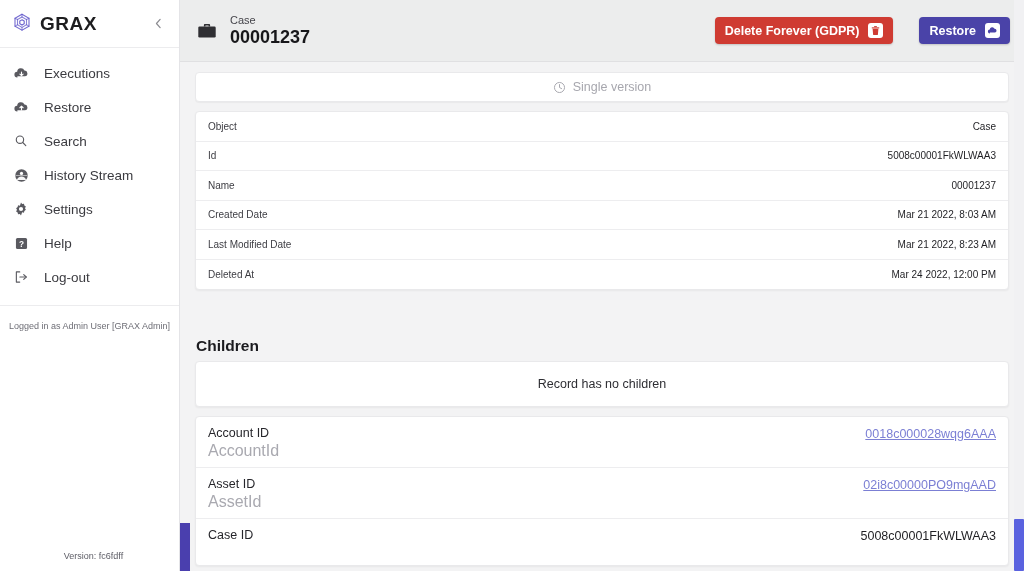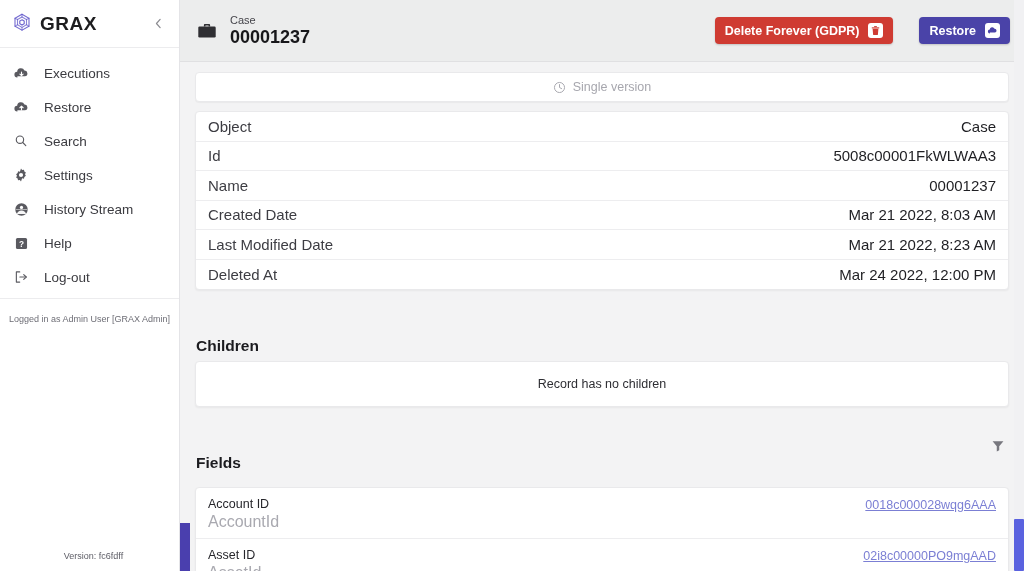--- a/index.html
+++ b/index.html
@@ -42,21 +42,21 @@
     height: 34px; padding-left: 10px;
     cursor: pointer;
   }
   .nav-ico {
     width: 22px; height: 22px; flex: 0 0 22px;
     display: flex; align-items: center; justify-content: center;
     color: #5a5a60; margin-right: 12px;
   }
   .nav-label { font-size: 13.5px; color: #3b3b40; }
   .sb-footer {
-    margin-top: 4px;
+    margin-top: 11px;
     border-top: 1px solid #ececee;
     padding: 9px 8px;
     text-align: center;
   }
   .sb-footer-text { font-size: 9px; color: #6e6e76; }
   .sb-version {
     position: absolute; left: 8px; right: 0; bottom: 10px;
     text-align: center; font-size: 9px; color: #5d5d66;
   }
 
@@ -118,21 +118,21 @@
   .card {
     margin-top: 9px; background: #fff;
     border: 1px solid #e9e9eb; border-radius: 4px;
     box-shadow: 0 1px 2px rgba(0,0,0,.05);
     overflow: hidden;
   }
   .drow {
     display: flex; align-items: center; justify-content: space-between;
     height: 29.5px; padding: 0 12px;
     border-bottom: 1px solid #ededef;
-    font-size: 15px;
+    font-size: 10px;
   }
   .drow:last-child { border-bottom: none; }
   .dkey { color: #3d3d43; }
   .dval { color: #1f1f23; text-align: right; }
 
   .section-head {
     display: flex; align-items: center; justify-content: space-between;
     padding: 13px 1px 6px 1px;
   }
   .section-title { font-size: 15.5px; font-weight: 700; color: #1b1b1f; margin-top: 34px; }
@@ -229,38 +229,38 @@
           <svg viewBox="0 0 20 20" width="16" height="16" fill="none" stroke="currentColor" stroke-width="1.4" stroke-linecap="round">
             <circle cx="8.7" cy="8.3" r="4.6"></circle>
             <line x1="12.2" y1="11.9" x2="16" y2="15.7"></line>
           </svg>
         </span>
         <span class="nav-label">Search</span>
       </div>
 
       <div class="nav-item">
         <span class="nav-ico">
-          <svg viewBox="0 0 20 20" width="16" height="16" fill="currentColor">
-            <path d="M10 1.9l1.4 1.9 2.3-.5.5 2.3 1.9 1.4-1.1 2 1.1 2-1.9 1.4-.5 2.3-2.3-.5L10 18.1l-1.4-1.9-2.3.5-.5-2.3-1.9-1.4 1.1-2-1.1-2 1.9-1.4.5-2.3 2.3.5z"></path>
-            <circle cx="10" cy="10" r="2.6" fill="#ffffff"></circle>
-          </svg>
-        </span>
-        <span class="nav-label">Settings</span>
-      </div>
-
-      <div class="nav-item">
-        <span class="nav-ico">
           <svg viewBox="0 0 20 20" width="17" height="17">
             <circle cx="10" cy="10" r="7.3" fill="currentColor"></circle>
             <circle cx="10" cy="7.6" r="1.9" fill="#ffffff"></circle>
             <path d="M4.6 15.2a5.6 5.6 0 0 1 10.8 0" fill="#ffffff" opacity=".95"></path>
             <path d="M3 10h14" stroke="#ffffff" stroke-width="1.1" opacity=".55"></path>
           </svg>
         </span>
         <span class="nav-label">History Stream</span>
+      </div>
+
+      <div class="nav-item">
+        <span class="nav-ico">
+          <svg viewBox="0 0 20 20" width="16" height="16" fill="currentColor">
+            <path d="M10 1.9l1.4 1.9 2.3-.5.5 2.3 1.9 1.4-1.1 2 1.1 2-1.9 1.4-.5 2.3-2.3-.5L10 18.1l-1.4-1.9-2.3.5-.5-2.3-1.9-1.4 1.1-2-1.1-2 1.9-1.4.5-2.3 2.3.5z"></path>
+            <circle cx="10" cy="10" r="2.6" fill="#ffffff"></circle>
+          </svg>
+        </span>
+        <span class="nav-label">Settings</span>
       </div>
 
       <div class="nav-item">
         <span class="nav-ico">
           <svg viewBox="0 0 20 20" width="15" height="15">
             <rect x="2.6" y="2.6" width="14.8" height="14.8" rx="2" fill="currentColor"></rect>
             <text x="10" y="14.2" text-anchor="middle" font-size="11" font-weight="700" fill="#ffffff" font-family="Liberation Sans, sans-serif">?</text>
           </svg>
         </span>
         <span class="nav-label">Help</span>
@@ -363,28 +363,20 @@
       </div>
 
       <div class="section-head">
         <span class="section-title">Children</span>
       </div>
 
       <div class="empty-card">
         <span>Record has no children</span>
       </div>
 
-      <div class="section-head">
-        <span class="section-title">Fields</span>
-        <span class="filter-btn">
-          <svg viewBox="0 0 16 16" width="14" height="14" fill="currentColor">
-            <path d="M1.8 2.6h12.4L9.4 8.2v4.6l-2.8 1.6V8.2z"></path>
-          </svg>
-        </span>
-      </div>
 
       <div class="card">
         <div class="frow">
           <span class="flabel">
             <span class="flabel-main">Account ID</span>
             <span class="flabel-api">AccountId</span>
           </span>
           <span class="fvalue link">0018c000028wqg6AAA</span>
         </div>
         <div class="frow">

